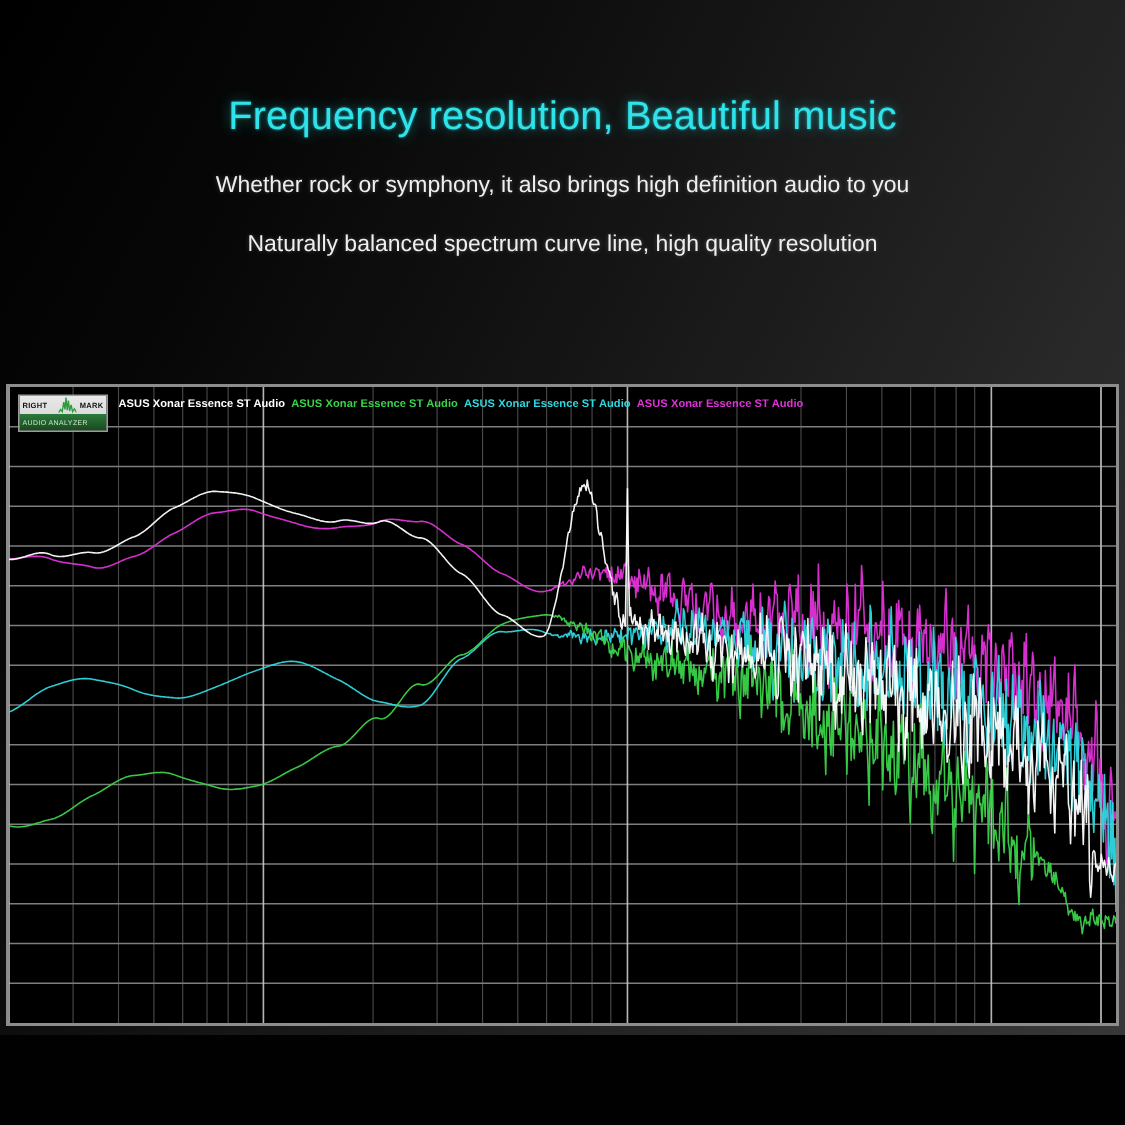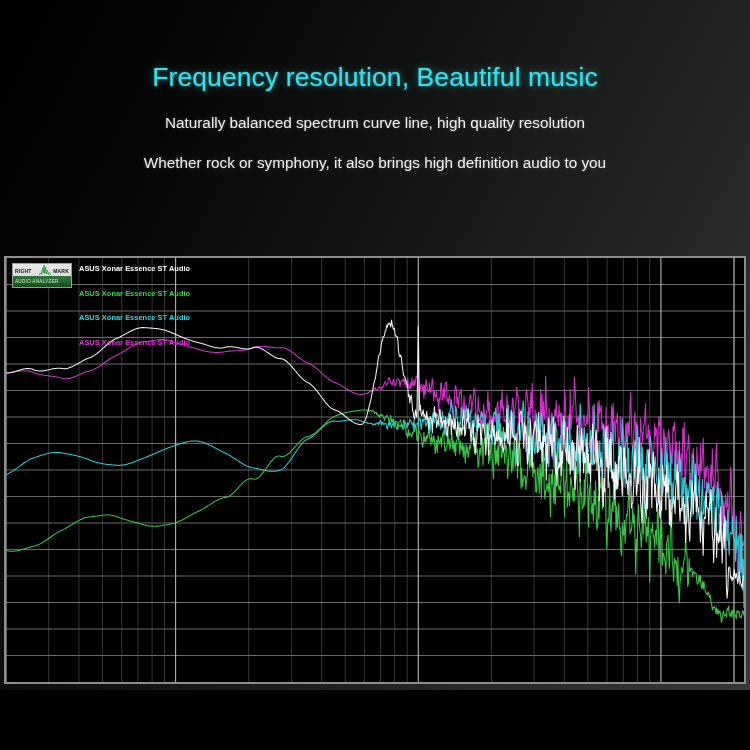--- a/index.html
+++ b/index.html
@@ -116,41 +116,41 @@
     position: absolute; left: 0; bottom: 0;
     width: 100%; height: 11px;
     background: linear-gradient(180deg,#2d7a3b 0%,#18491f 100%);
     display: flex; align-items: center;
   }
   #rm-bottom-text {
     font-size: 4.6px; color: #cfe9cf; letter-spacing: .3px;
     padding-left: 2px;
     font-family: "Liberation Sans", sans-serif;
   }
-  #legend-labels { display: flex; flex-direction: column; gap: 15px; padding-top: 1px; text-align: center; }
+  #legend-labels { display: flex; flex-direction: row; gap: 4px; padding-top: 1px; text-align: center; }
   .legend-entry {
     font-size: 7.4px;
     font-weight: bold;
     line-height: 9.6px;
     letter-spacing: .05px;
     white-space: nowrap;
     font-family: "Liberation Sans", sans-serif;
   }
 </style>
 </head>
 <body>
 
 <div id="page">
 
   <div id="lower-band"></div>
 
   <div id="headline-block">
     <div id="main-title">Frequency resolution, Beautiful music</div>
+    <div id="sub-2" class="sub-line">Whether rock or symphony, it also brings high definition audio to you</div>
     <div id="sub-1" class="sub-line">Naturally balanced spectrum curve line, high quality resolution</div>
-    <div id="sub-2" class="sub-line">Whether rock or symphony, it also brings high definition audio to you</div>
   </div>
 
   <div id="chart-wrap">
     <div id="plot">
 
       <svg id="grid-layer" viewBox="0 0 738 424" preserveAspectRatio="none">
           <line x1="0" y1="26.5" x2="738" y2="26.5" stroke="#9a9a9a" stroke-width="0.85" opacity="0.82"></line>
           <line x1="0" y1="53.0" x2="738" y2="53.0" stroke="#9a9a9a" stroke-width="0.85" opacity="0.82"></line>
           <line x1="0" y1="79.5" x2="738" y2="79.5" stroke="#9a9a9a" stroke-width="0.85" opacity="0.82"></line>
           <line x1="0" y1="106.0" x2="738" y2="106.0" stroke="#9a9a9a" stroke-width="0.85" opacity="0.82"></line>

